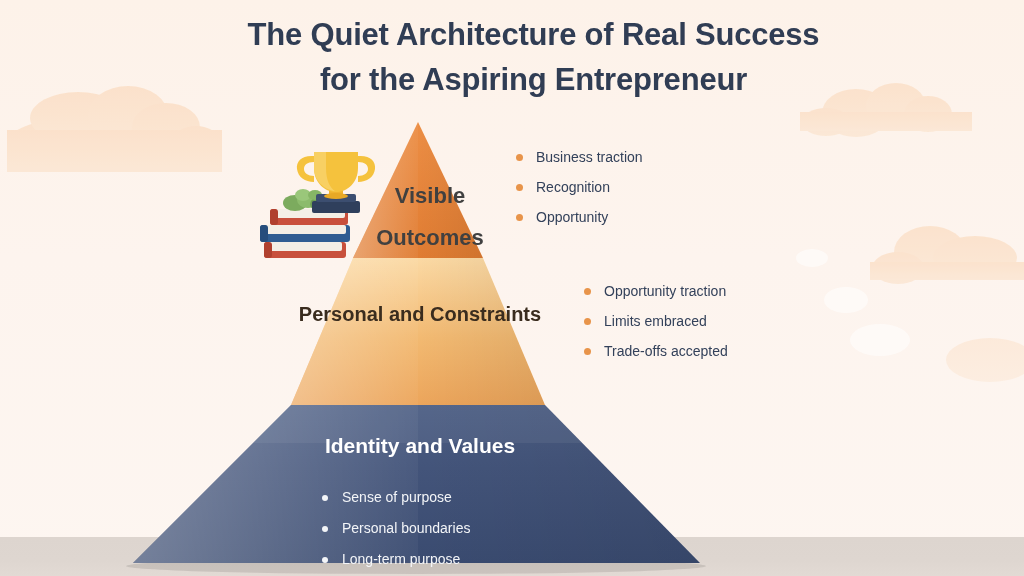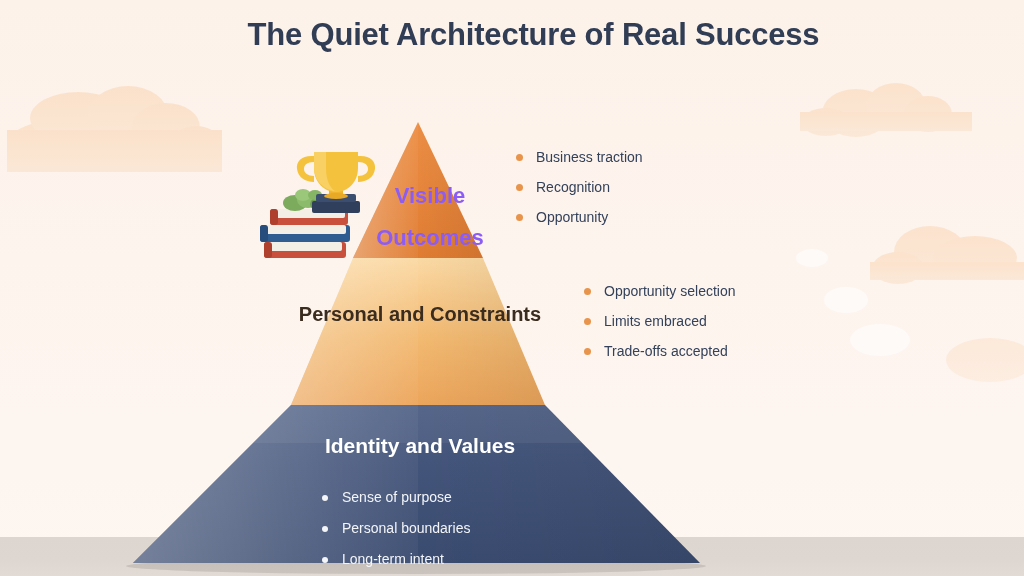--- a/index.html
+++ b/index.html
@@ -59,21 +59,21 @@
   .tier-label {
     position: absolute;
     text-align: center;
     font-weight: bold;
     white-space: nowrap;
   }
   .tier-label-top {
     left: 340px;
     top: 175px;
     width: 180px;
-    color: #8b5cf6;
+    color: #404040;
     font-size: 22px;
     line-height: 42px;
   }
   .tier-label-mid {
     left: 230px;
     top: 303px;
     width: 380px;
     color: #3a2c1e;
     font-size: 20px;
   }
@@ -175,20 +175,21 @@
 
     <g opacity="0.55">
       <ellipse cx="812" cy="258" rx="16" ry="9" fill="#ffffff"></ellipse>
       <ellipse cx="846" cy="300" rx="22" ry="13" fill="#ffffff"></ellipse>
       <ellipse cx="880" cy="340" rx="30" ry="16" fill="#ffffff"></ellipse>
     </g>
   </svg>
 
   <div class="title">
     <span class="title-line">The Quiet Architecture of Real Success</span>
+    <span class="title-line">for the Aspiring Entrepreneur</span>
   </div>
 
   <div class="floor"></div>
 
   <svg class="pyramid" viewBox="0 0 1024 576">
     <defs>
       <linearGradient id="gTop" x1="0" y1="0" x2="0" y2="1">
         <stop offset="0%" stop-color="#ec8e45"></stop>
         <stop offset="100%" stop-color="#e07c32"></stop>
       </linearGradient>
@@ -303,24 +304,24 @@
 
   <div class="tier-label tier-label-bot">Identity and Values</div>
 
   <ul class="bullets bullets-outer bullets-top">
     <li>Business traction</li>
     <li>Recognition</li>
     <li>Opportunity</li>
   </ul>
 
   <ul class="bullets bullets-outer bullets-mid">
-    <li>Opportunity selection</li>
+    <li>Opportunity traction</li>
     <li>Limits embraced</li>
     <li>Trade-offs accepted</li>
   </ul>
 
   <ul class="bullets bullets-bottom">
     <li>Sense of purpose</li>
     <li>Personal boundaries</li>
-    <li>Long-term intent</li>
+    <li>Long-term purpose</li>
   </ul>
 
 </div>
 
 </body></html>

